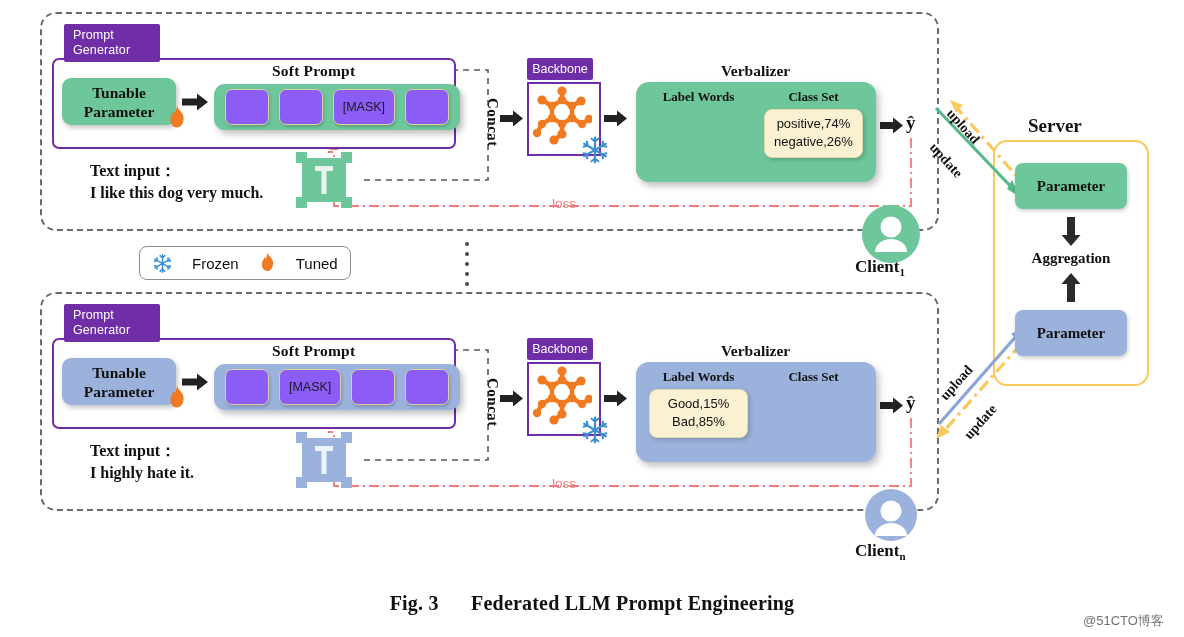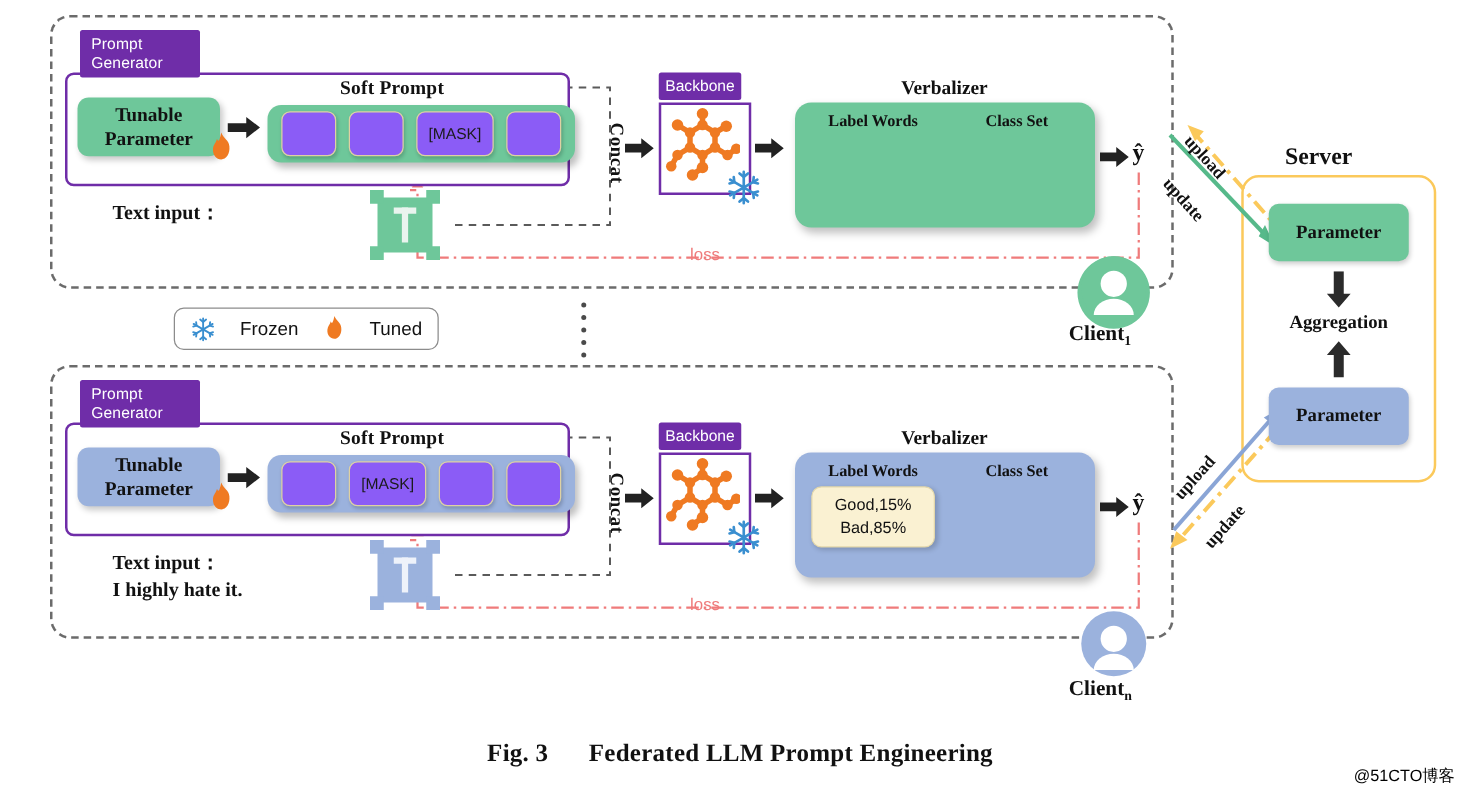--- a/index.html
+++ b/index.html
@@ -90,21 +90,21 @@
   .client-label sub{font-size:11px;}
   
   .linkword{
     font-weight:bold;font-size:14px;white-space:nowrap;
   }
   
   .caption{
     font-weight:bold;font-size:20px;letter-spacing:.2px;text-align:center;width:100%;
   }
   .watermark{
-    color:#000000;font-family:"Liberation Sans",sans-serif;font-size:13px;
+    color:#737373;font-family:"Liberation Sans",sans-serif;font-size:13px;
   }
   .dots-vert{display:flex;flex-direction:column;gap:6px;align-items:center;}
   .dots-vert i{width:4px;height:4px;border-radius:50%;background:#4a4a4a;display:block;}
 </style>
 </head>
 <body>
 
 <div class="abs client-box" style="left:40px;top:12px;width:895px;height:215px;"></div>
 
 <div class="abs pg-tab" style="left:64px;top:24px;width:78px;z-index:4;">
@@ -131,20 +131,21 @@
 <div class="abs softprompt-title" style="left:272px;top:62px;z-index:6;">Soft Prompt</div>
 <div class="abs sp-strip" style="left:214px;top:84px;width:224px;height:46px;background:#6ec79a;z-index:5;">
   <div class="sp-cell"></div>
   <div class="sp-cell"></div>
   <div class="sp-cell" style="flex:1.45;">[MASK]</div>
   <div class="sp-cell"></div>
 </div>
 
 <div class="abs textinput" style="left:90px;top:160px;z-index:5;">
   <div>Text input：</div>
+  <div>I like this dog very much.</div>
 </div>
 
 <svg class="abs" style="left:291px;top:150px;z-index:5;" width="66" height="60" viewBox="0 0 66 60">
   <rect x="11" y="8" width="44" height="44" fill="#6ec79a"></rect>
   <rect x="24" y="16" width="18" height="5" fill="#e9f4ee"></rect>
   <rect x="30.5" y="16" width="5" height="28" fill="#e9f4ee"></rect>
   <rect x="5" y="2" width="11" height="11" fill="#6ec79a"></rect>
   <rect x="50" y="2" width="11" height="11" fill="#6ec79a"></rect>
   <rect x="5" y="47" width="11" height="11" fill="#6ec79a"></rect>
   <rect x="50" y="47" width="11" height="11" fill="#6ec79a"></rect>
@@ -197,20 +198,24 @@
 </svg>
 
 <div class="abs vb-title" style="left:721px;top:62px;z-index:6;">Verbalizer</div>
 <div class="abs vb-body" style="left:636px;top:82px;width:240px;height:100px;background:#6ec79a;z-index:4;">
   <div class="vb-cols" style="margin-top:7px;">
     <div class="vb-col">
       <div class="vb-colhead">Label Words</div>
     </div>
     <div class="vb-col">
       <div class="vb-colhead">Class Set</div>
+      <div class="vb-card">
+        <div>positive,74%</div>
+        <div>negative,26%</div>
+      </div>
     </div>
   </div>
 </div>
 <svg class="abs" style="left:880px;top:117px;z-index:6;" width="24" height="17" viewBox="0 0 24 17">
   <path d="M0 5 H13 V0.5 L23 8.5 L13 16.5 V12 H0 Z" fill="#222"></path>
 </svg>
 <div class="abs yhat" style="left:906px;top:112px;z-index:6;">ŷ</div>
 
 <svg class="abs" style="left:320px;top:118px;z-index:2;" width="600" height="100" viewBox="0 0 600 100">
   <path d="M591 20 V88 H14 V34 L8 34" fill="none" stroke="#ef7b7b" stroke-width="1.8" stroke-dasharray="10 4 2 4"></path>

